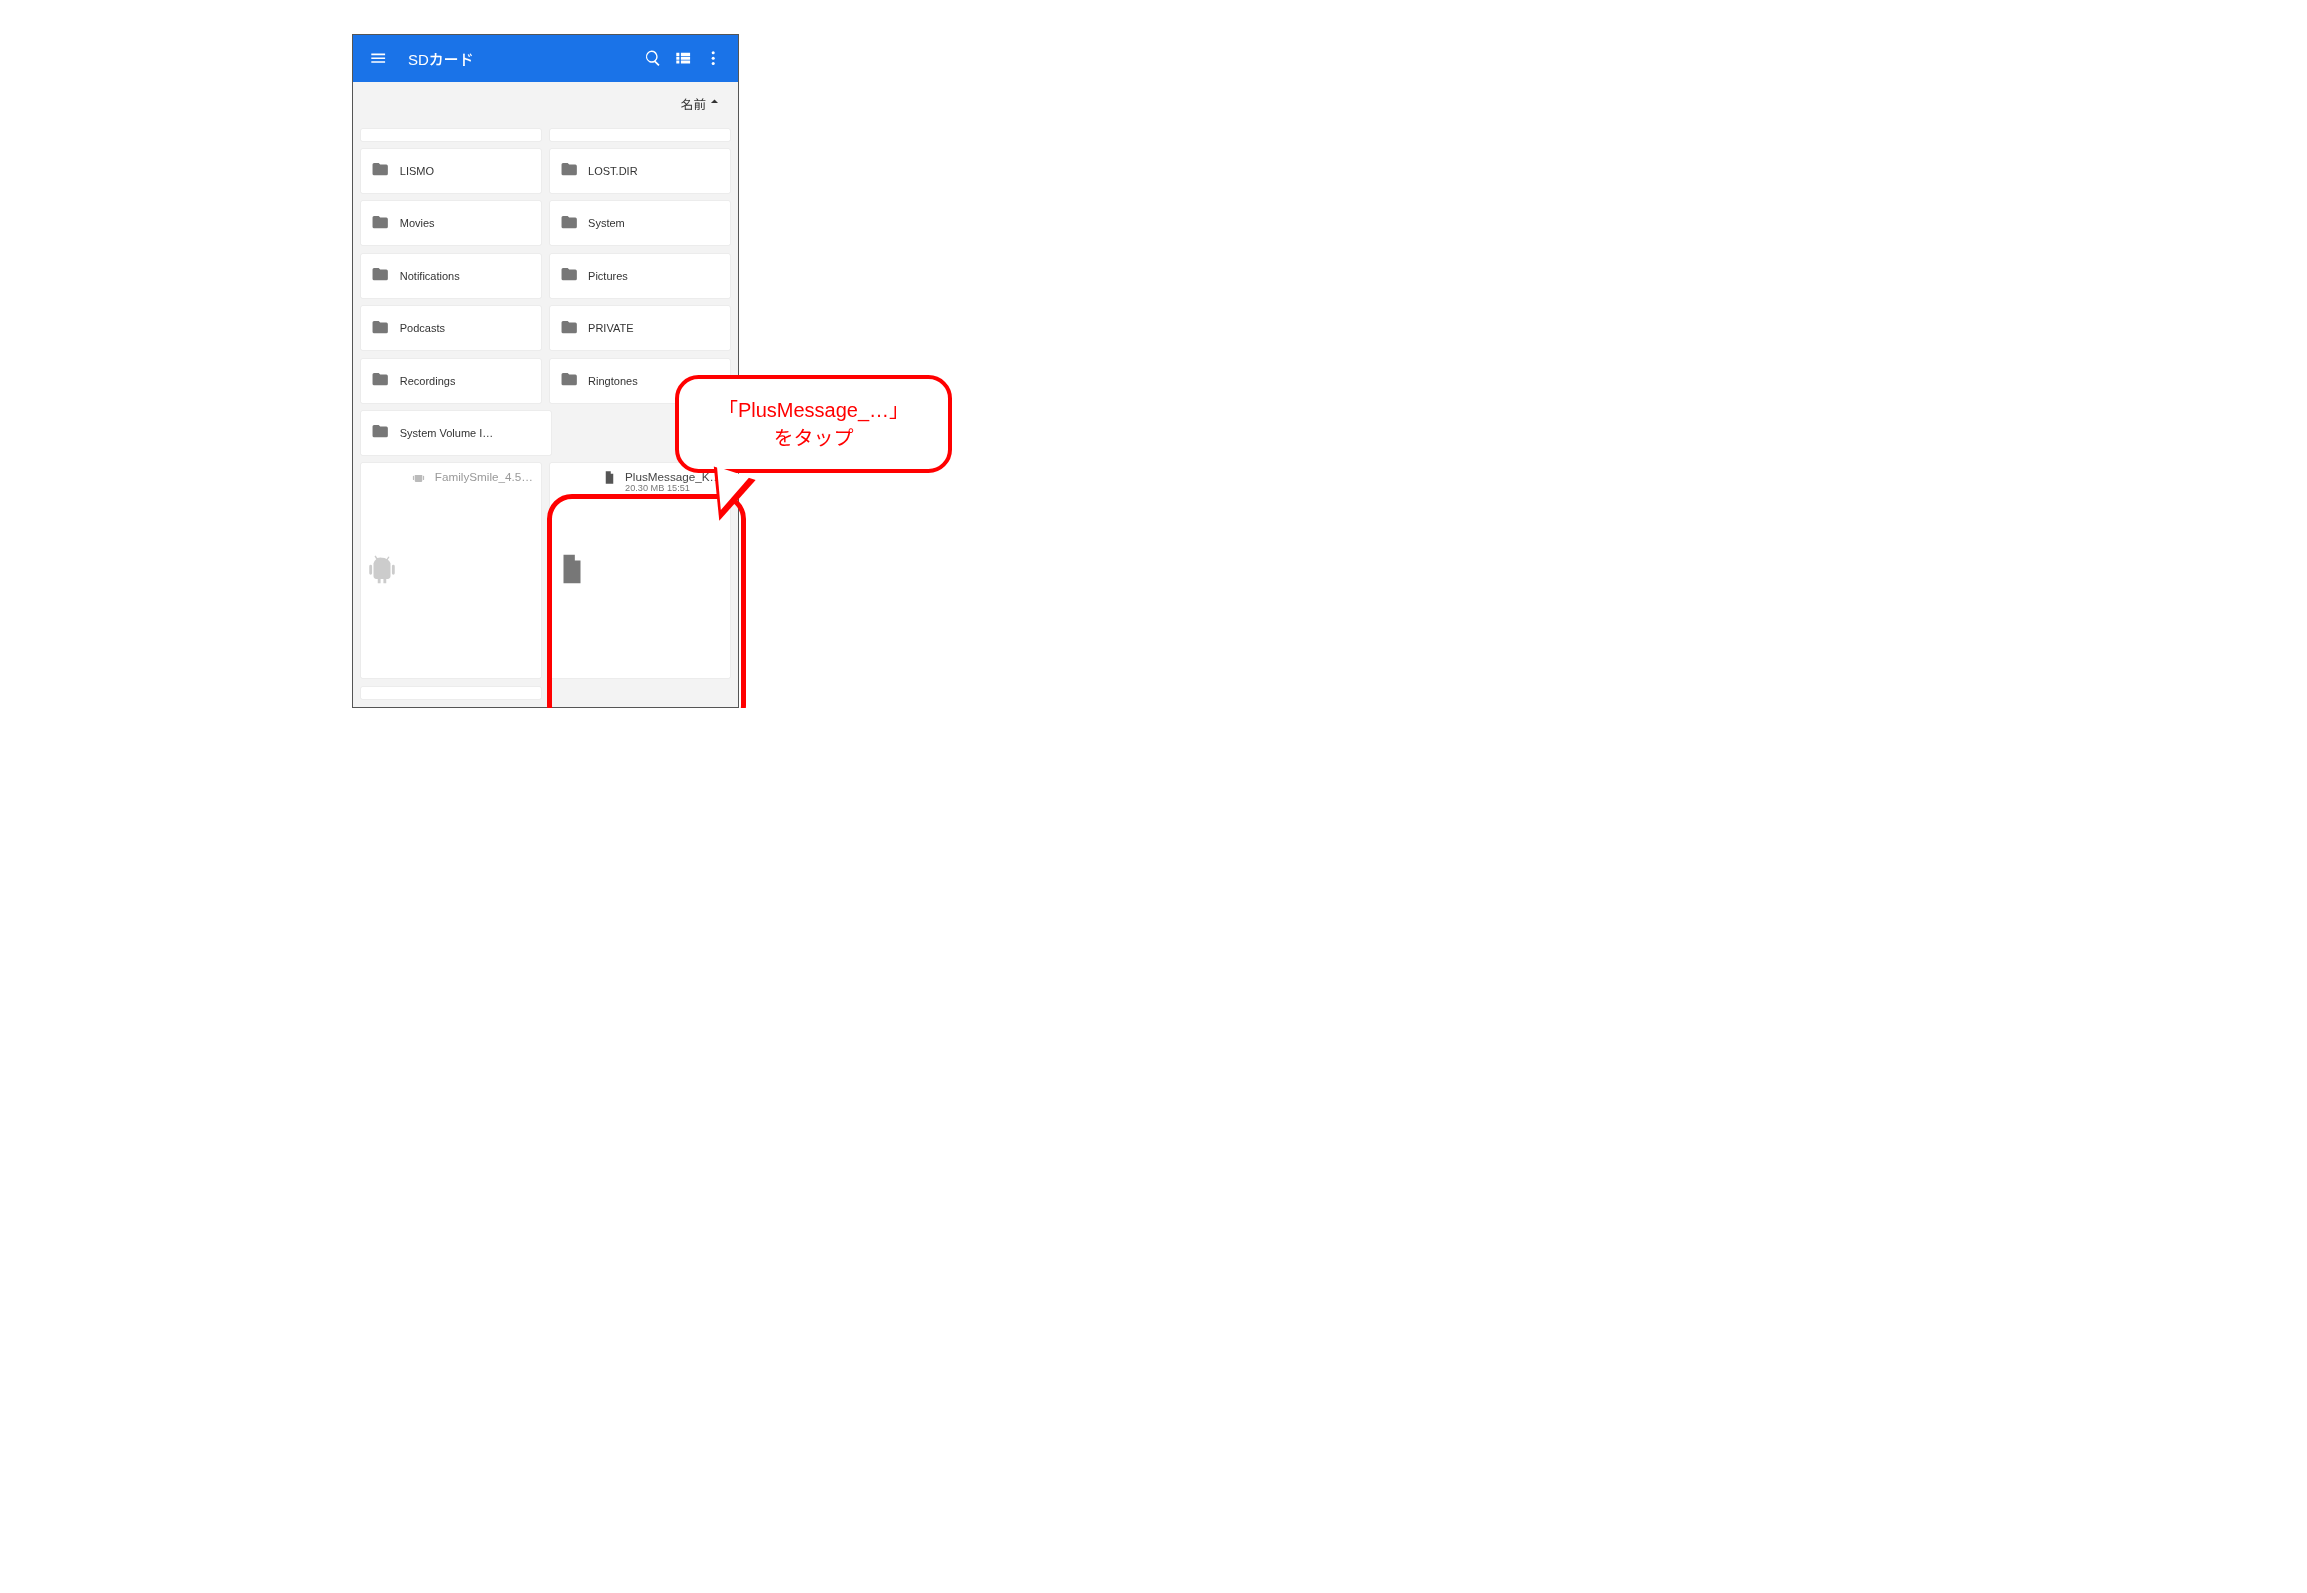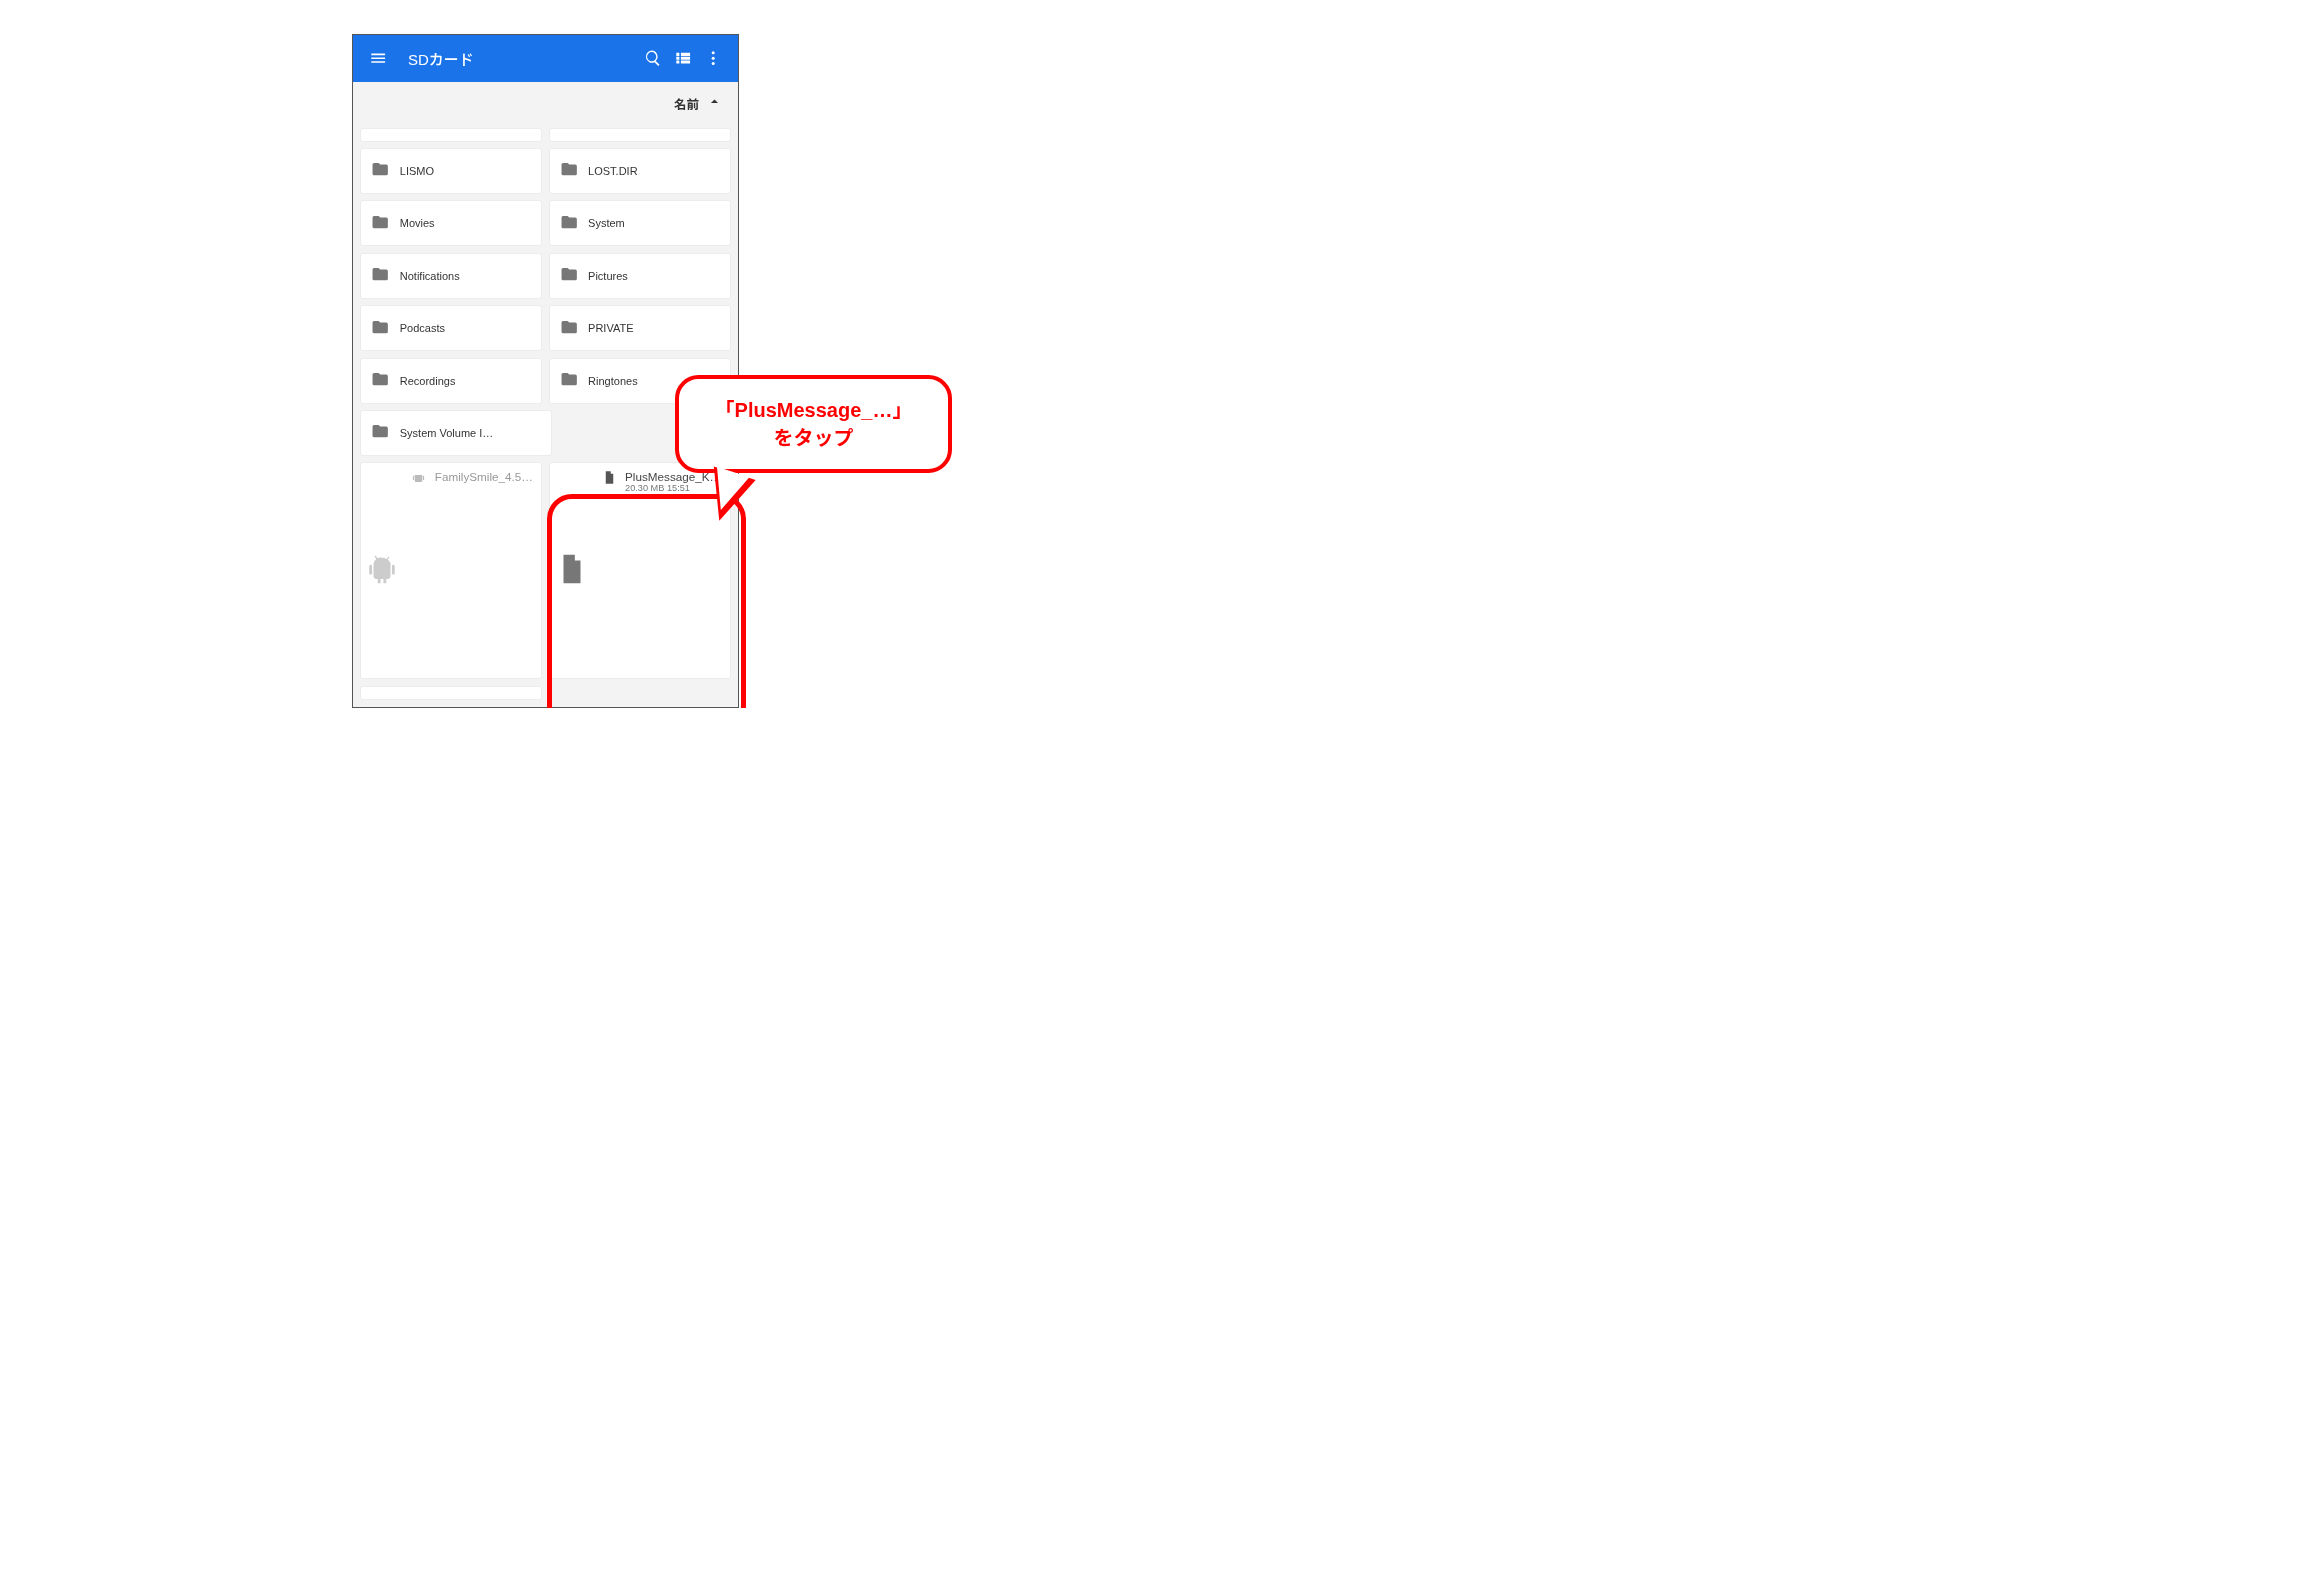--- a/index.html
+++ b/index.html
@@ -35,22 +35,21 @@
   .icon-white svg { fill: #fff; width: 18.4px; height: 18.4px; display:block; }
   .ic-btn { width: 30px; height: 30px; display:flex; align-items:center; justify-content:center; }
 
   .sort-bar {
     height: 42px;
     background: #f3f3f3;
     display: flex;
     align-items: center;
     justify-content: flex-end;
     padding: 6px 15px;
-    gap: 7px;
-    font-weight: bold;
+    gap: 0;
   }
   .sort-bar .label { color: #333; font-size: 12.6px; }
   .sort-bar svg { width: 17px; height: 17px; fill: #333; }
 
   .content {
     padding: 5px 8.4px 8.4px 8.4px;
     background: #f3f3f3;
   }
   .peek-row {
     display:flex; gap:8.4px; margin-bottom:8.4px;
@@ -120,21 +119,21 @@
 
   .callout {
     position: absolute;
     width: 277px;
     background: #fff;
     border: 4.2px solid #ff0000;
     border-radius: 23.5px;
     padding: 17px 8.4px;
     text-align: center;
     color: #ff0000;
-    font-weight: 700;
+    font-weight: 400;
     font-size: 20px;
     line-height: 1.4;
   }
   .callout-tail {
     position:absolute;
     width:0; height:0;
   }
   .callout-tail.outer {
     border-left: 22px solid transparent;
     border-right: 22px solid transparent;

